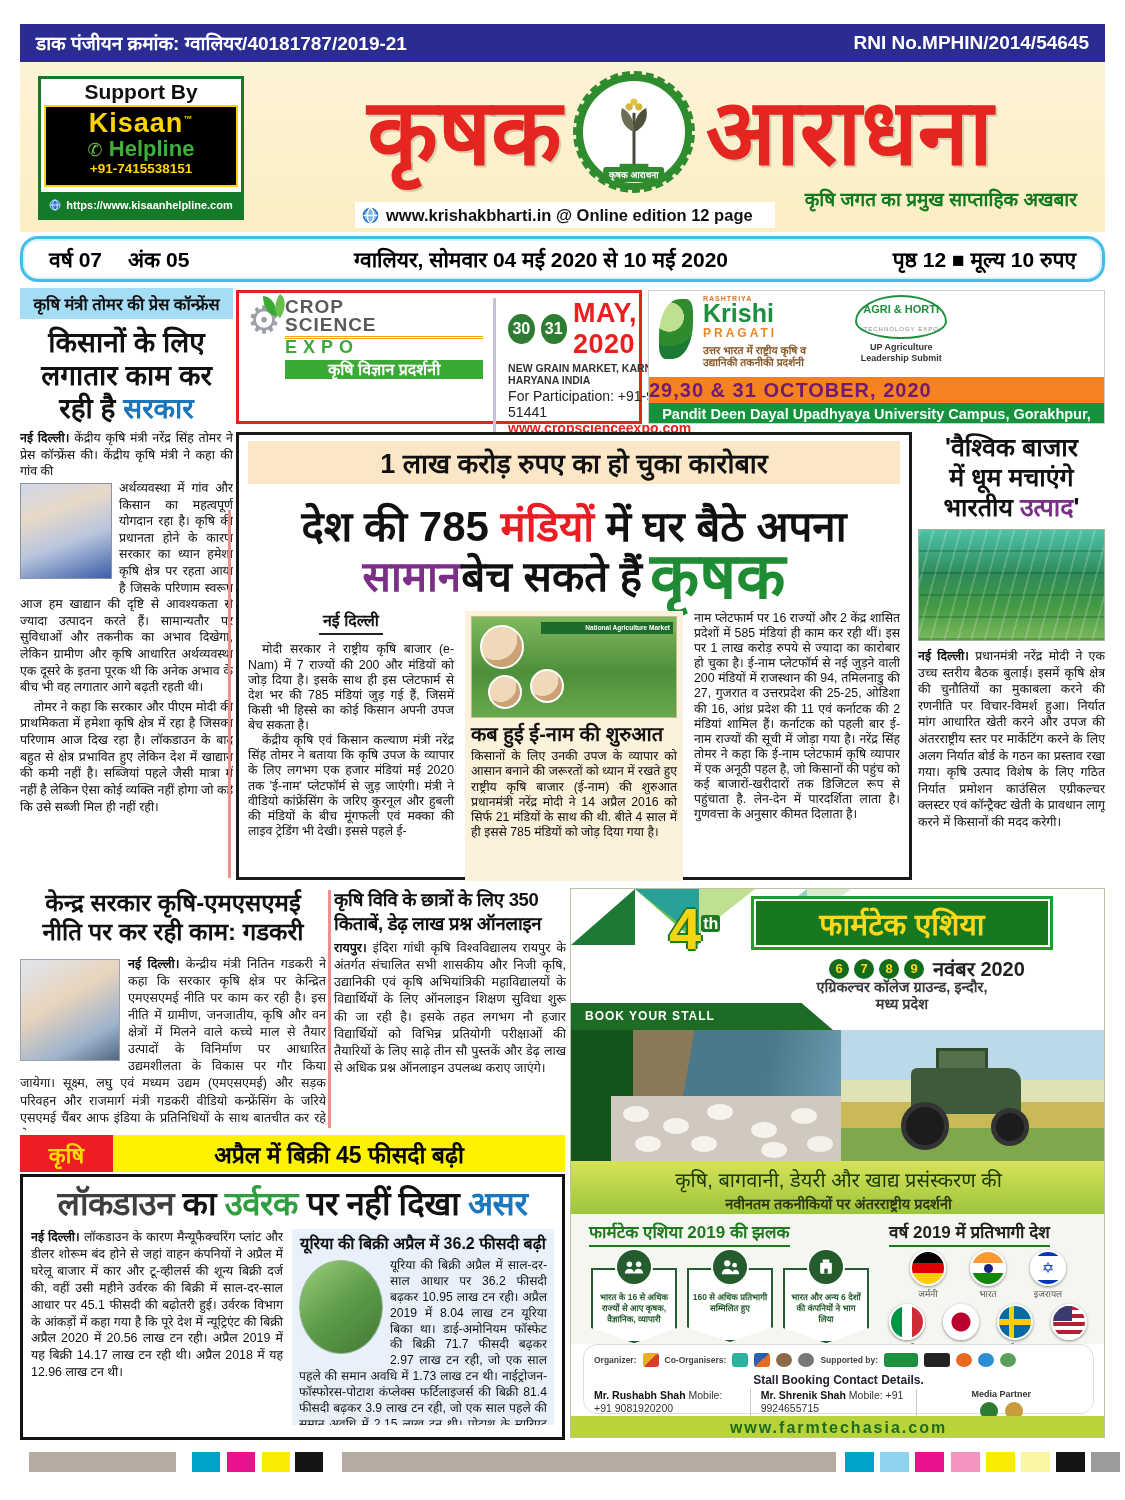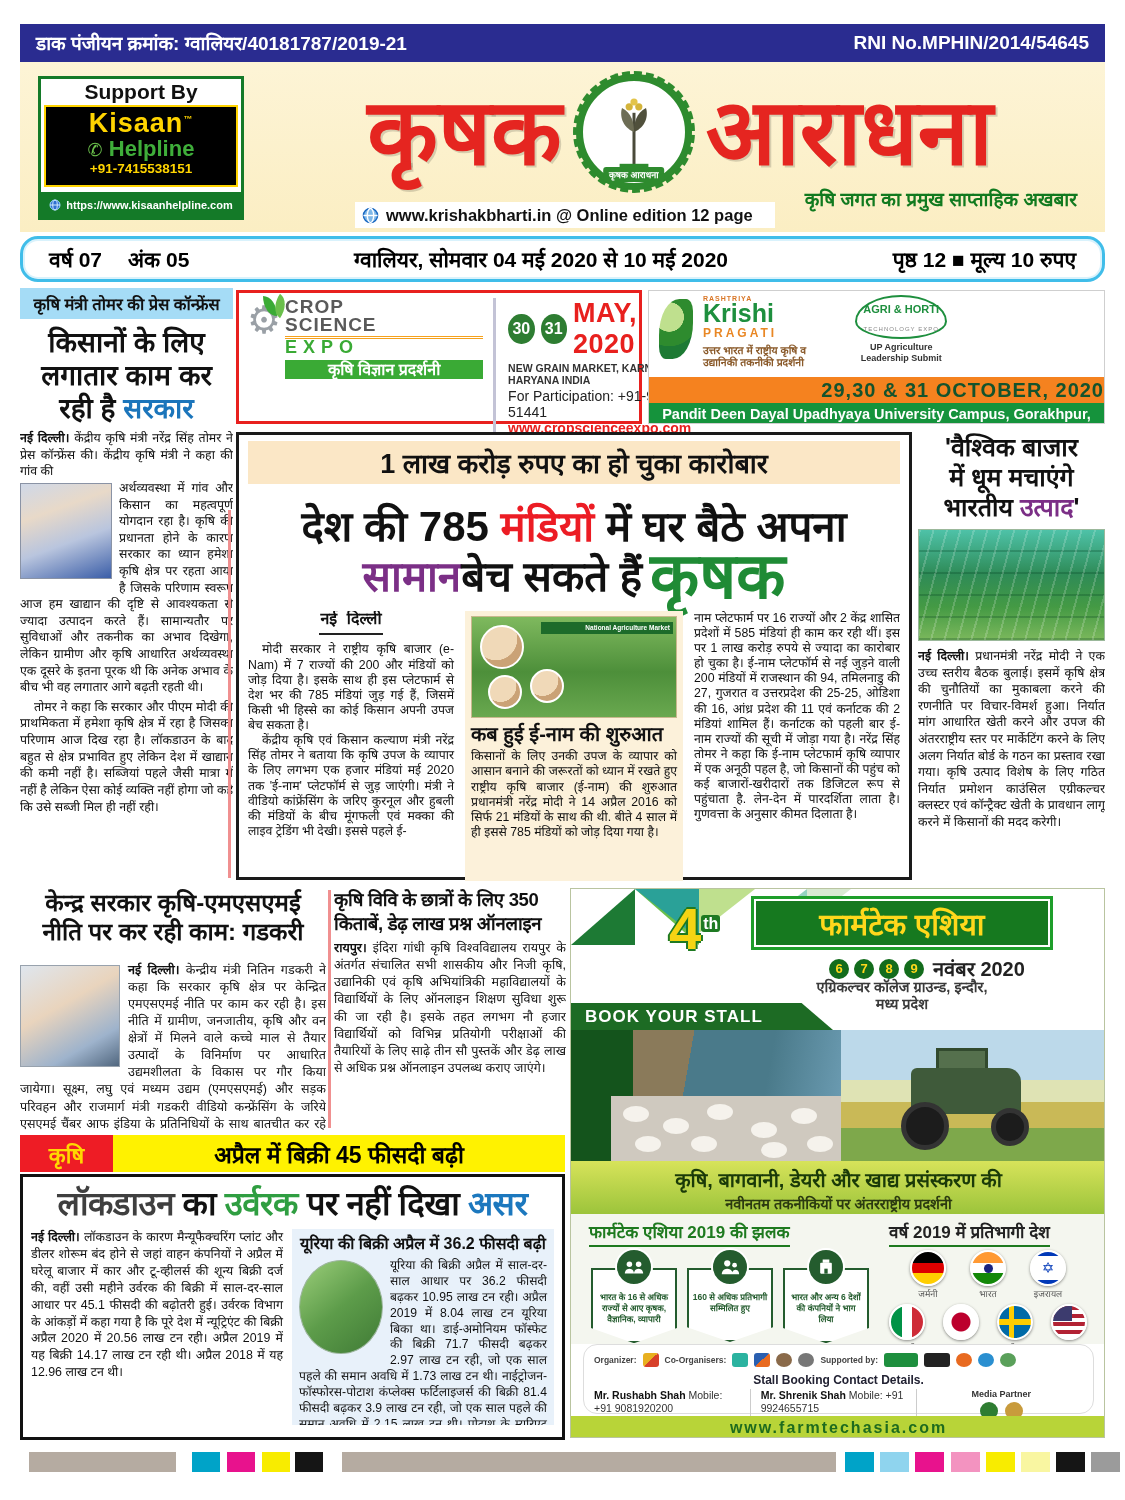--- a/index.html
+++ b/index.html
@@ -93,54 +93,54 @@
   .agri-l1{font-size:11px;font-weight:800;color:#1e8f3e;line-height:1;}
   .agri-sub{font-size:6px;color:#888;letter-spacing:1px;}
   .up-txt{font-size:9px;font-weight:800;color:#333;line-height:1.25;margin-top:3px;}
   .prag-with{font-size:8px;color:#666;margin-top:2px;}
   .prag-gov{width:120px;line-height:1.05;margin-top:8px;position:relative;}
   .gov1{color:#e98724;font-weight:800;font-size:15px;}
   .gov2{color:#1e8f3e;font-size:9px;font-weight:700;}
   .gov3{color:#e98724;font-weight:800;font-size:11.5px;}
   .gov4{color:#e98724;font-size:9px;font-weight:700;}
   .gov8{position:absolute;right:-2px;top:-6px;font-size:11px;color:#888;font-weight:800;}
-  .prag-orange{background:#f5821f;color:#14532d;text-align:right;font-weight:800;font-size:20px;height:26px;line-height:26px;letter-spacing:1px;}
+  .prag-orange{background:#f5821f;color:#701a75;text-align:left;font-weight:800;font-size:20px;height:26px;line-height:26px;letter-spacing:1px;}
   .prag-green{background:#15933c;color:#fff;text-align:center;font-weight:800;font-size:14.5px;height:22px;line-height:22px;}
   
   .main-art{position:absolute;left:236px;top:432px;width:676px;height:448px;border:3px solid #1a1a1a;background:#fff;padding:6px 9px;}
   .strap{background:#fbe7c6;font-size:27px;font-weight:800;text-align:center;padding:3px 0;}
   .mh{text-align:center;font-weight:800;line-height:1.08;margin-top:20px;}
   .mh-l1{font-size:42px;}
   .mh-l2{font-size:42px;display:flex;align-items:center;justify-content:center;}
   .red{color:#ec1c24;} .purple{color:#7b2f86;}
   .krishak{color:#1f8b35;font-size:64px;line-height:0.85;margin-left:8px;font-weight:800;}
   .mcols{display:flex;gap:11px;margin-top:7px;height:270px;overflow:hidden;}
   .mcol{flex:1 1 0;font-size:12.3px;line-height:1.23;}
-  .mdateline{text-align:center;font-weight:800;font-size:16px;font-family:Liberation Mono, monospace;}
+  .mdateline{text-align:center;font-weight:800;font-size:16px;}
   .mdl-rule{width:64px;border-bottom:2px solid #222;margin:3px auto 7px;}
   .mcol2{background:#fcf1da;padding:5px 6px;}
   .enam-img{height:102px;border:1px solid #c9b88e;position:relative;margin-bottom:4px;overflow:hidden;
     background:linear-gradient(180deg,#7fb95e 0%,#4d8f3a 55%,#69a84f 100%);}
   .enam-strip{position:absolute;top:5px;left:34%;right:3px;background:#1d6b2a;color:#fff;font-size:6.5px;
     font-weight:bold;padding:2px 3px;text-align:right;}
   .enam-face{position:absolute;border-radius:50%;background:radial-gradient(circle at 35% 30%,#f0d9b8 0 55%,#caa276 56%);border:2px solid #fff;}
   .f1{width:44px;height:44px;left:8px;top:8px;}
   .f2{width:34px;height:34px;left:58px;top:52px;}
   .f3{width:34px;height:34px;left:16px;top:58px;}
   .enam-sub{font-size:20px;font-weight:800;margin:2px 0 3px;}
   
   .art-global{position:absolute;left:918px;top:432px;width:187px;height:448px;overflow:hidden;}
   .glob-hl{font-size:25px;font-weight:800;text-align:center;line-height:1.2;}
   .glob-img{height:112px;margin:7px 0;border:1px solid #9bb89b;
     background:linear-gradient(180deg,#4ec2a8 0%,#2e8b57 40%,#449a44 70%,#7bb85c 100%);position:relative;overflow:hidden;}
   .glob-net{position:absolute;inset:0;background:repeating-linear-gradient(105deg,rgba(255,255,255,0.18) 0 2px,transparent 2px 13px),
     repeating-linear-gradient(0deg,rgba(0,60,30,0.25) 0 2px,transparent 2px 22px);}
   
   .art-gadkari{position:absolute;left:20px;top:888px;width:306px;height:242px;overflow:hidden;}
-  .gad-hl{font-size:24px;font-weight:800;text-align:center;line-height:1.22;margin-bottom:15px;}
+  .gad-hl{font-size:24px;font-weight:800;text-align:center;line-height:1.22;margin-bottom:9px;}
   .gad-photo{float:left;width:100px;height:102px;margin:3px 8px 2px 0;border:1px solid #98a2ad;
     background:linear-gradient(150deg,#dfe6ee 0%,#e9d4bd 40%,#9eb3cc 75%,#51677f 100%);}
   .body-md{font-size:12.6px;line-height:1.36;}
   
   .art-books{position:absolute;left:334px;top:888px;width:232px;height:242px;overflow:hidden;}
   .books-hl{font-size:18.5px;font-weight:700;line-height:1.3;letter-spacing:-0.3px;margin-bottom:4px;}
   
   .art-fert{position:absolute;left:20px;top:1135px;width:545px;height:349px;}
   .fert-head{display:flex;height:37px;}
   .fert-tag{width:93px;background:#ee1c25;color:#ffd800;font-weight:800;font-size:22px;display:flex;align-items:center;justify-content:center;}
@@ -162,37 +162,37 @@
   .ft-4 sup{font-size:16px;color:#fff;background:#1e7a22;border-radius:3px;padding:0 2px;}
   .ft-titlebox{position:absolute;left:180px;top:7px;width:302px;height:54px;background:#16791f;border:3px solid #1e9e2a;
     box-shadow:0 0 0 2px #ffffff inset;display:flex;align-items:center;justify-content:center;color:#ffd81c;
     font-size:30px;font-weight:800;}
   .ft-dates{position:absolute;left:258px;top:66px;display:flex;align-items:center;gap:5px;}
   .ft-digit{width:20px;height:20px;border-radius:50%;background:#136c1c;color:#ffd81c;font-weight:800;font-size:13px;
     display:flex;align-items:center;justify-content:center;}
   .ft-month{font-size:20px;font-weight:800;color:#222;margin-left:4px;}
   .ft-venue{position:absolute;left:180px;top:90px;width:302px;text-align:center;font-size:14.5px;font-weight:700;color:#3a3a3a;line-height:1.18;}
   .ft-book{position:absolute;left:0;top:114px;width:262px;height:27px;background:#1d6b24;color:#fff;font-weight:800;
-    font-size:17px;letter-spacing:1px;line-height:27px;padding-left:14px;
+    font-size:12px;letter-spacing:1px;line-height:27px;padding-left:14px;
     clip-path:polygon(0 0,88% 0,100% 100%,0 100%);z-index:2;}
   .ft-collage{position:absolute;left:0;top:141px;width:535px;height:131px;background:#14541c;}
   .ft-lake{position:absolute;left:62px;top:0;width:208px;height:66px;
     background:linear-gradient(100deg,#8a7a5a 0 28%,#4a7a8a 28% 65%,#6a9ab0 100%);}
   .ft-cattle{position:absolute;left:40px;top:66px;width:230px;height:65px;background:#cfc9bf;overflow:hidden;}
   .ft-cattle i{position:absolute;display:block;width:26px;height:16px;background:#f5f2ec;border-radius:50%;}
   .ft-tractor{position:absolute;left:270px;top:0;width:265px;height:131px;overflow:hidden;
     background:linear-gradient(180deg,#bcd9ea 0 38%,#dfe3b4 38% 55%,#c9b957 55% 75%,#7ea84b 75% 100%);}
   .tractor-body{position:absolute;left:70px;top:38px;width:110px;height:46px;background:#3f5a3a;border-radius:6px 14px 4px 4px;}
   .tractor-cab{position:absolute;left:95px;top:18px;width:52px;height:34px;background:#55704d;border:3px solid #324a2e;}
   .wheel{position:absolute;border-radius:50%;background:#1c1c1c;border:5px solid #333;}
   .w1{left:60px;top:72px;width:48px;height:48px;}
   .w2{left:150px;top:78px;width:38px;height:38px;}
   .ft-band{position:absolute;left:0;top:272px;width:535px;height:53px;
     background:linear-gradient(180deg,#d7e35a 0%,#9cc43b 100%);text-align:center;padding-top:5px;}
-  .ft-b1{font-size:20px;font-weight:700;color:#1a3a08;}
+  .ft-b1{font-size:20px;font-weight:400;color:#1a3a08;}
   .ft-b2{font-size:14.5px;font-weight:700;color:#2b3a10;}
   .ft-recap{position:absolute;left:0;top:325px;width:535px;height:130px;background:#f4f6ef;}
   .ft-rhead{position:absolute;top:6px;font-size:17px;font-weight:800;border-bottom:2px solid #1e7a1f;padding-bottom:2px;}
   .rh-left{left:18px;color:#1e7a1f;}
   .rh-right{left:318px;color:#222;}
   .ribbons{position:absolute;left:20px;top:34px;display:flex;gap:10px;}
   .rib-wrap{width:86px;position:relative;padding-top:20px;}
   .rib-circle{position:absolute;top:0;left:50%;transform:translateX(-50%);width:38px;height:38px;border-radius:50%;
     background:#245c2e;border:2px solid #fff;z-index:2;display:flex;align-items:center;justify-content:center;}
   .rib-body{clip-path:polygon(0 0,100% 0,100% 80%,50% 100%,0 80%);background:#fff;border:2px solid #245c2e;

